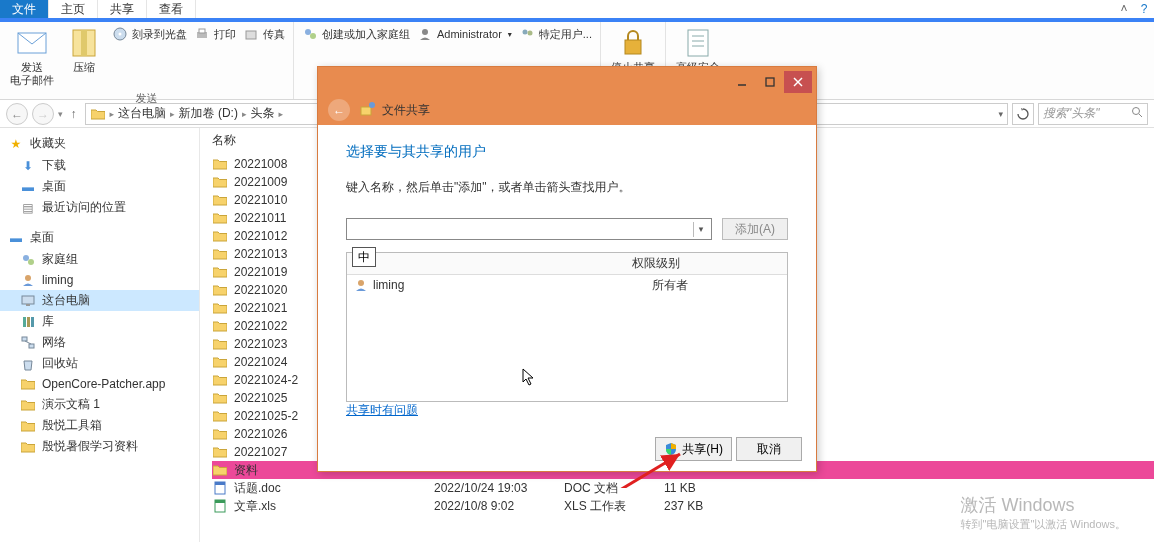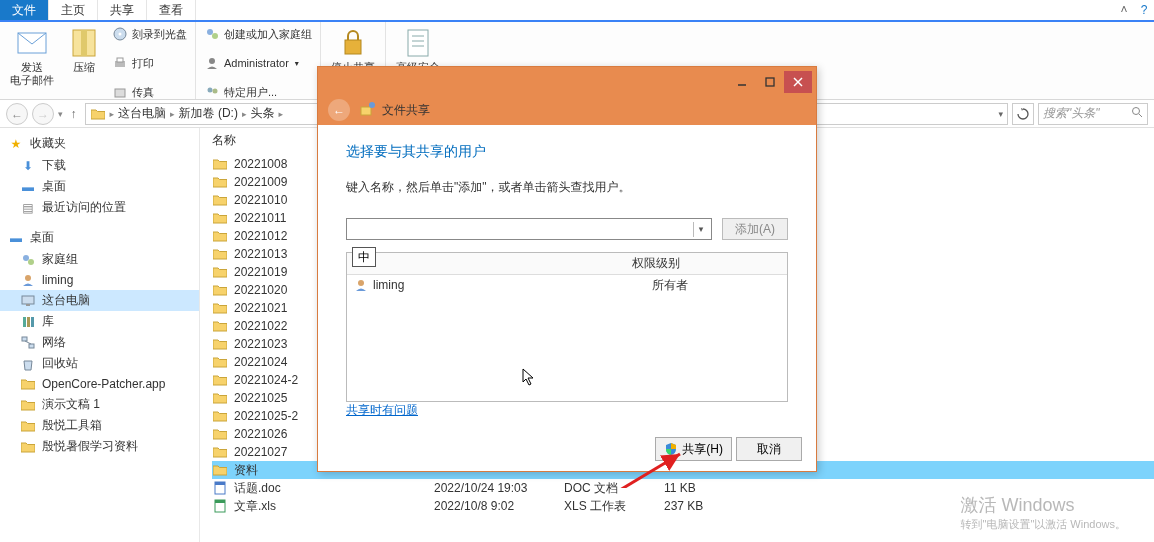--- a/index.html
+++ b/index.html
@@ -1,33 +1,33 @@
 <!DOCTYPE html>
 <html><head>
 <meta charset="utf-8">
 <style>
 * { box-sizing: border-box; margin: 0; padding: 0; font-family: "Microsoft YaHei", "Segoe UI", sans-serif; }
 body { width: 1154px; height: 542px; background: #fff; position: relative; overflow: hidden; font-size: 12px; }
 
 
-.tabbar { height: 22px; background: #fff; border-bottom: 2px solid #3b82f6; display: flex; align-items: stretch; }
+.tabbar { height: 22px; background: #fff; border-bottom: 4px solid #3b82f6; display: flex; align-items: stretch; }
 .tab { padding: 0 12px; display: flex; align-items: center; font-size: 12px; color: #333; cursor: pointer; border-right: 1px solid #e5e5e5; }
 .tab.active { background: #1979ca; color: #fff; }
 .tab-spacer { flex: 1; }
 .tab-ctrl { width: 20px; display: flex; align-items: center; justify-content: center; color: #666; cursor: pointer; }
 
 
 .ribbon { height: 78px; background: #fdfdfd; border-bottom: 1px solid #d8d8d8; display: flex; }
 .rgroup { padding: 3px 6px 0 6px; border-right: 1px solid #e3e3e3; display: flex; flex-direction: column; }
 .rgroup-body { flex: 1; display: flex; gap: 6px; align-items: flex-start; }
 .rgroup-label { text-align: center; font-size: 11px; color: #666; padding: 2px 0; }
 .rbtn-big { display: flex; flex-direction: column; align-items: center; gap: 2px; padding: 2px 4px; cursor: pointer; }
 .rbtn-big .ricon { width: 32px; height: 32px; display: flex; align-items: center; justify-content: center; }
 .rbtn-big .rlbl { font-size: 11px; color: #333; text-align: center; line-height: 1.2; }
-.rcol { display: flex; flex-direction: column; gap: 11px; }
+.rcol { display: flex; flex-direction: row; gap: 3px; }
 .rbtn-sm { display: flex; align-items: center; gap: 4px; font-size: 11px; color: #333; cursor: pointer; padding: 1px 2px; }
 .ricon-sm { width: 16px; height: 16px; display: inline-flex; align-items: center; justify-content: center; }
 
 
 .addrbar { height: 28px; display: flex; align-items: center; gap: 4px; padding: 2px 6px; border-bottom: 1px solid #e0e0e0; }
 .navbtn { width: 22px; height: 22px; border: 1px solid #ccc; border-radius: 11px; display: flex; align-items: center; justify-content: center; color: #888; cursor: pointer; background: #f7f7f7; }
 .breadcrumb { flex: 1; height: 22px; border: 1px solid #ccc; display: flex; align-items: center; padding: 0 4px; gap: 4px; background: #fff; }
 .bc-seg { color: #333; cursor: pointer; display: flex; align-items: center; gap: 3px; }
 .bc-sep { color: #888; font-size: 9px; }
 .refresh { width: 22px; height: 22px; border: 1px solid #ccc; display: flex; align-items: center; justify-content: center; cursor: pointer; background: #fff; }
@@ -45,21 +45,21 @@
 
 .listpane { flex: 1; position: relative; }
 .listhdr { display: flex; padding: 4px 0 6px 12px; font-size: 12px; color: #333; }
 .col-name { width: 200px; }
 .col-date { width: 130px; }
 .col-type { width: 100px; }
 .col-size { width: 80px; }
 .listbody { padding-left: 12px; }
 .frow { display: flex; align-items: center; height: 18px; font-size: 12px; color: #333; cursor: pointer; }
 .frow .fi { width: 16px; height: 16px; margin-right: 6px; display: inline-flex; align-items: center; justify-content: center; }
-.frow.sel { background: #7dd3fc; }
+.frow.sel { background: #ec4899; }
 
 
 .dialog { position: absolute; left: 317px; top: 66px; width: 500px; height: 406px; background: #fff; border: 1px solid #d87b3f; box-shadow: 2px 2px 8px rgba(0,0,0,0.2); }
 .dlg-title { height: 28px; background: #e88b4f; display: flex; align-items: center; justify-content: flex-end; }
 .win-btn { width: 28px; height: 22px; display: flex; align-items: center; justify-content: center; color: #333; cursor: pointer; margin-top: 2px; }
 .win-btn.close { background: #c75050; color: #fff; margin-right: 4px; }
 .dlg-sub { height: 30px; background: #e88b4f; display: flex; align-items: center; gap: 10px; padding: 0 10px; }
 .dlg-back { width: 22px; height: 22px; border-radius: 11px; background: rgba(255,255,255,0.25); display: flex; align-items: center; justify-content: center; color: #fff; cursor: pointer; }
 .dlg-sub-lbl { display: flex; align-items: center; gap: 6px; color: #333; font-size: 12px; }
 .dlg-body { padding: 18px 28px; }

